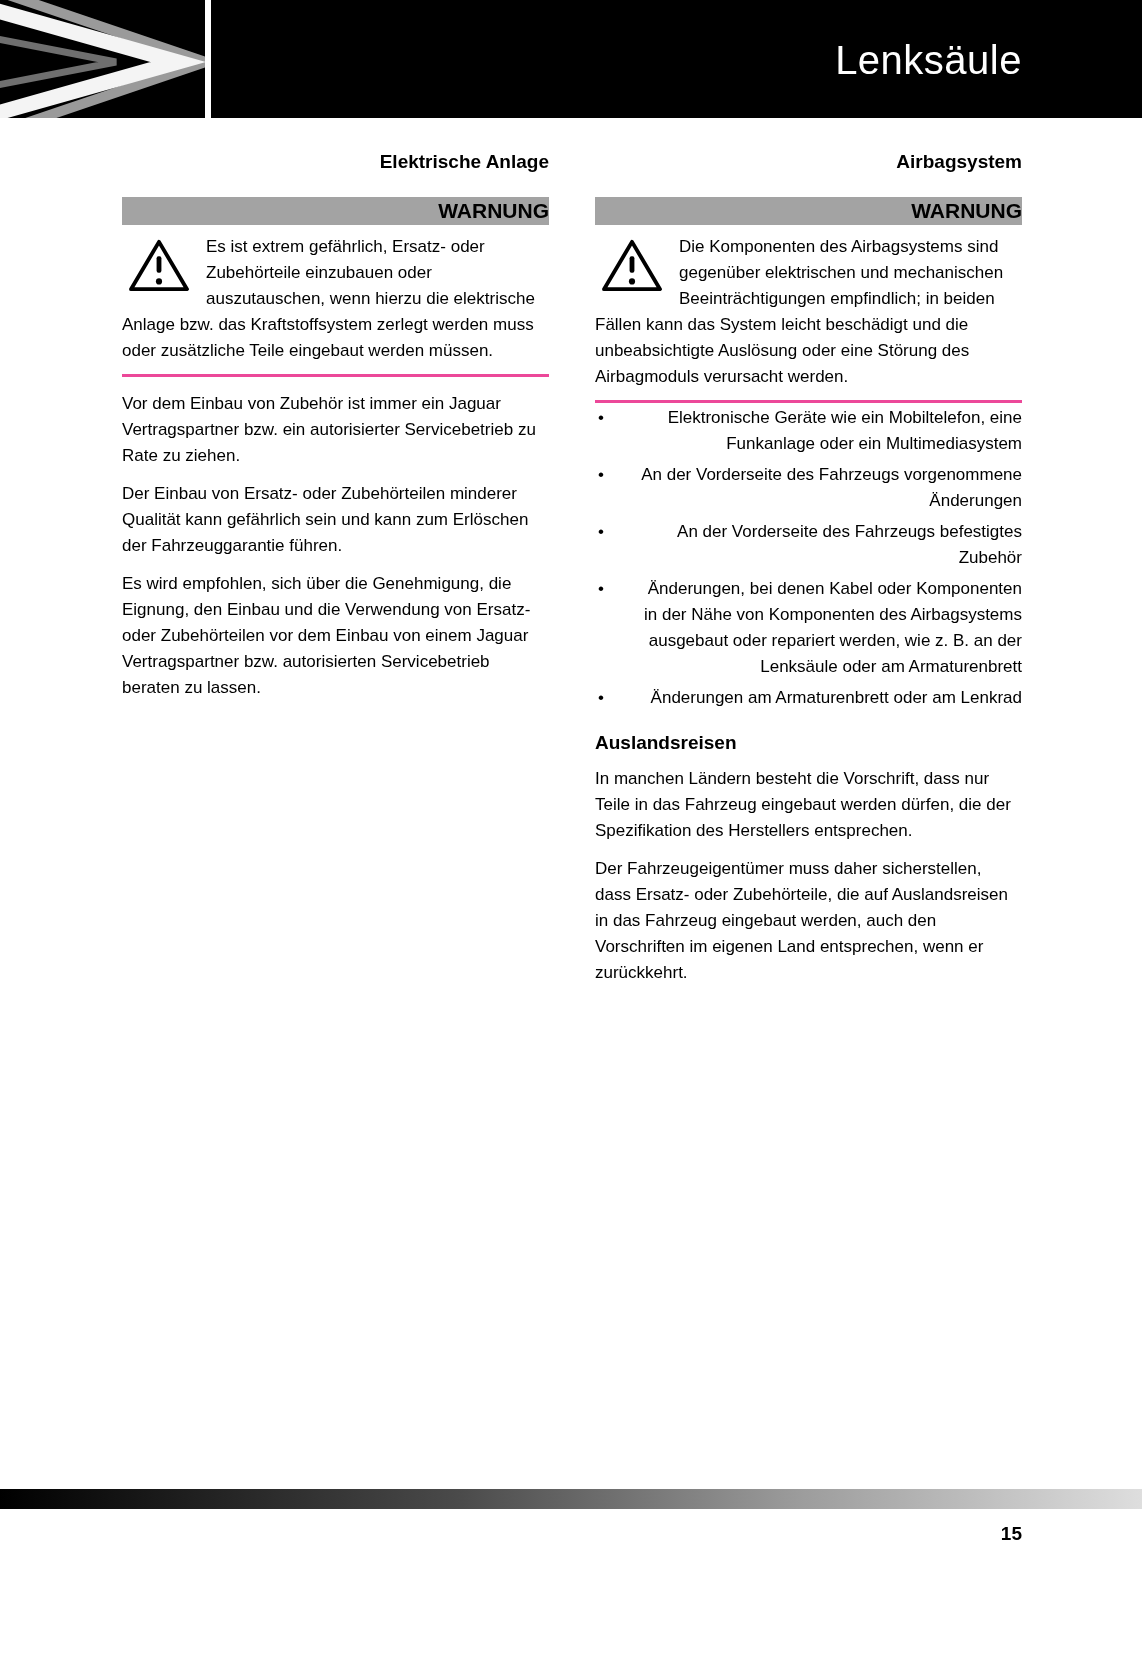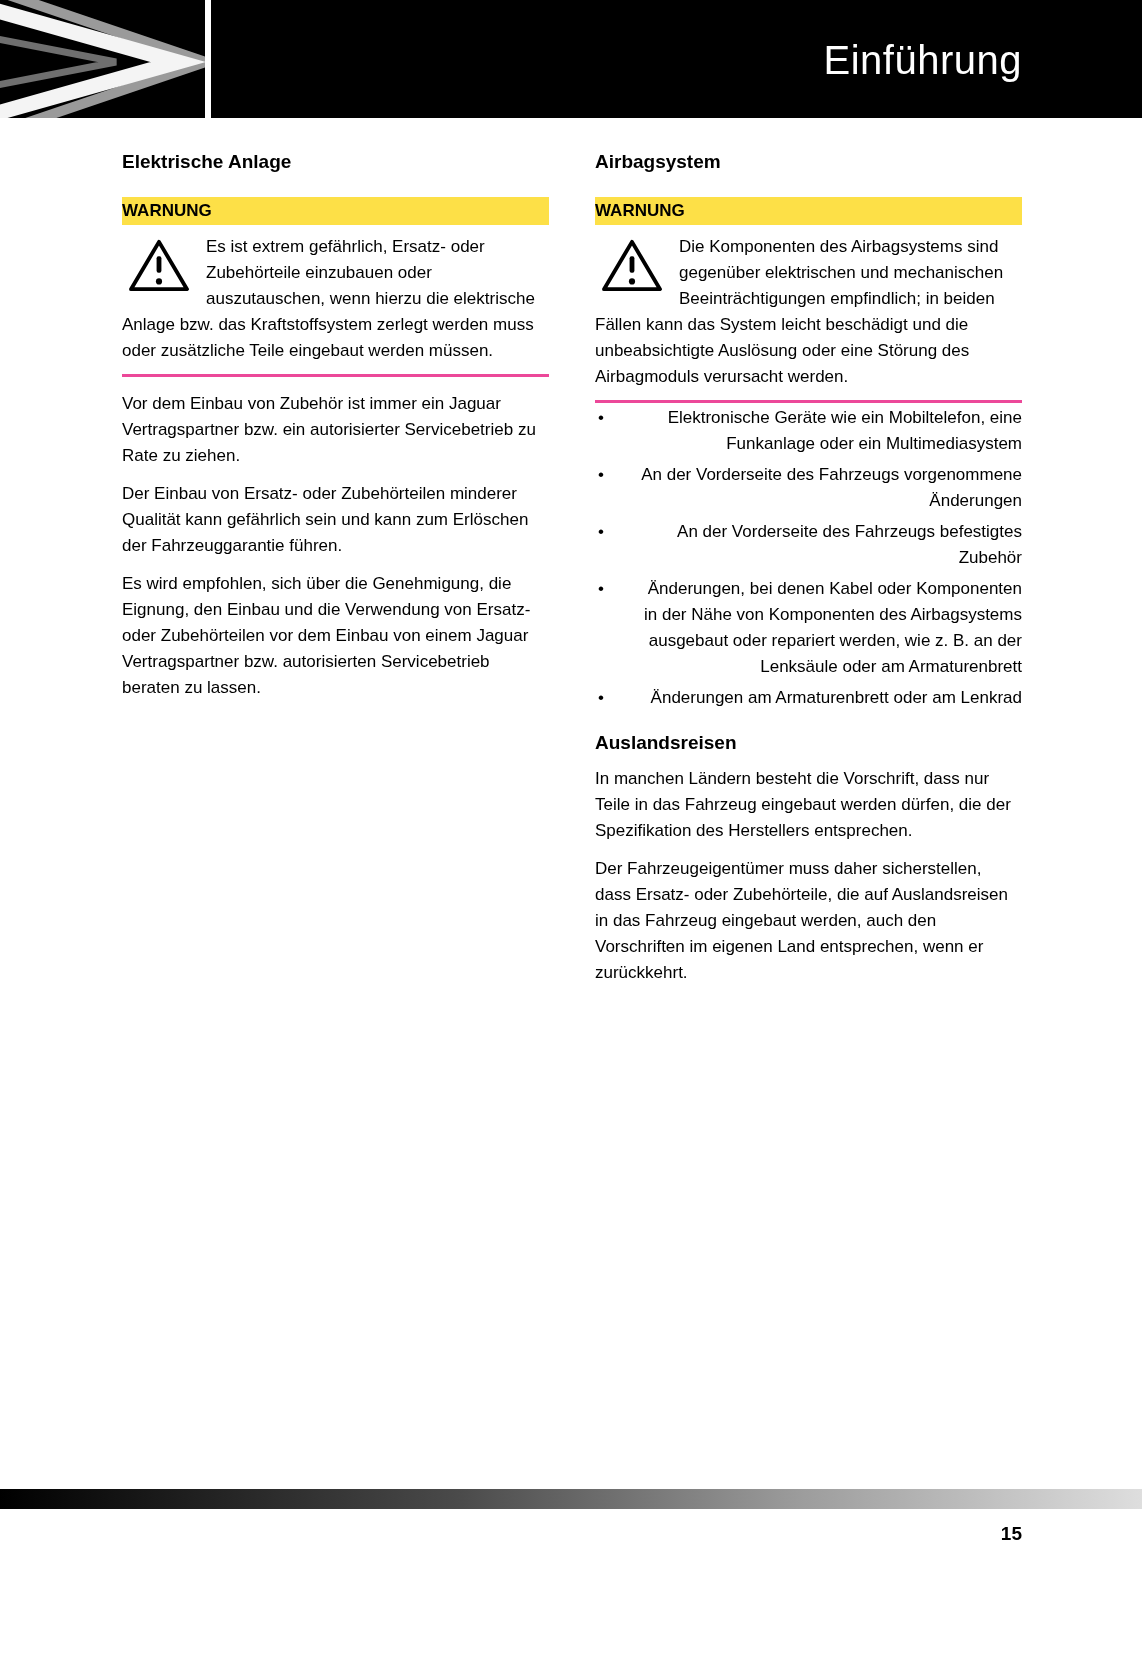--- a/index.html
+++ b/index.html
@@ -60,42 +60,43 @@
     display: flex;
     gap: 46px;
   }
   .col { width: 427px; }
 
   .section-heading {
     font-size: 19px;
     font-weight: 700;
     margin: 0 0 24px 0;
     line-height: 23px;
+    text-align: right;
   }
   .sub-heading {
     font-size: 19px;
     font-weight: 700;
     margin: 20px 0 12px 0;
     line-height: 23px;
   }
 
   p.body-text, .warning-text, .bullet-text {
     font-size: 17px;
     line-height: 26px;
   }
   p.body-text { margin: 0 0 12px 0; }
   p.body-text.first-after-warning { margin-top: 14px; }
 
   
   .warning-title {
-    background: #fde047;
+    background: #a3a3a3;
     color: #000000;
-    font-size: 17px;
-    font-weight: 700;
-    text-align: left;
+    font-size: 21px;
+    font-weight: 700;
+    text-align: right;
     height: 28px;
     line-height: 28px;
   }
   .warning-body {
     padding: 9px 0 10px 0;
     border-bottom: 3px solid #ec4899;
     overflow: hidden;
   }
   .warning-icon {
     float: left;
@@ -151,21 +152,21 @@
   <header class="header">
     <div class="logo-area">
       <svg width="205" height="118" viewBox="0 0 205 118" xmlns="http://www.w3.org/2000/svg">
         <rect width="205" height="118" fill="#000000"></rect>
         <path d="M -24 -16 L 206 62 L -24 140" fill="none" stroke="#9a9a9a" stroke-width="10"></path>
         <path d="M -20 6 L 178 62 L -20 118" fill="none" stroke="#f4f4f4" stroke-width="15"></path>
         <path d="M -18 36 L 116 62 L -18 88" fill="none" stroke="#6f6f6f" stroke-width="7"></path>
       </svg>
     </div>
     <div class="header-divider"></div>
-    <h1 class="header-title">Einführung</h1>
+    <h1 class="header-title">Lenksäule</h1>
   </header>
 
   <main class="content">
 
     <section class="col">
       <h2 class="section-heading">Elektrische Anlage</h2>
 
       <div class="warning-box">
         <div class="warning-title">WARNUNG</div>
         <div class="warning-body">

